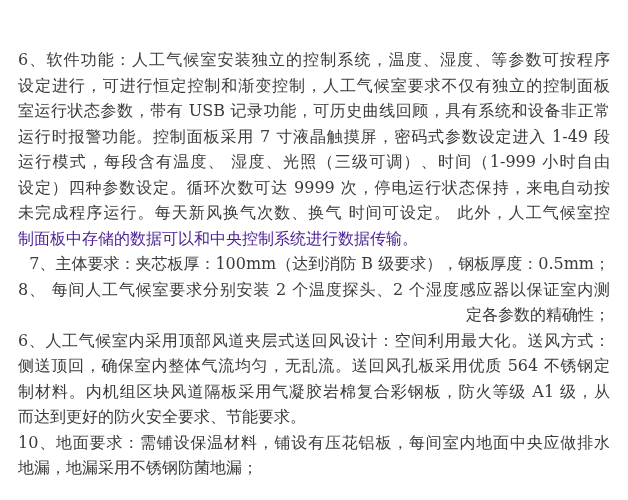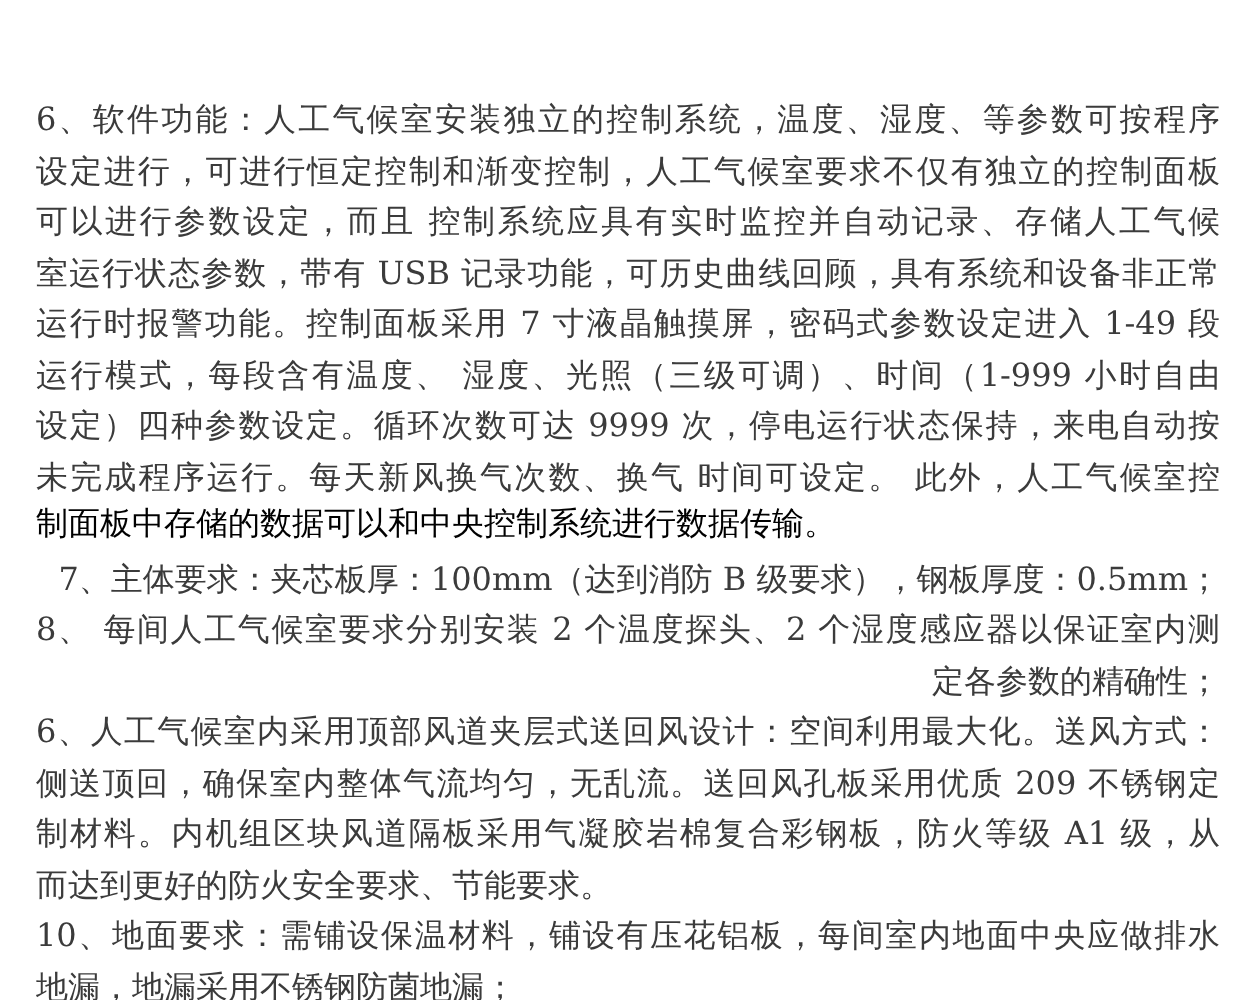--- a/index.html
+++ b/index.html
@@ -34,30 +34,29 @@
     -moz-text-align-last: justify;
   }
 </style>
 </head>
 <body>
 
 <div class="page">
   <div class="doc-lines" id="doc-lines">
       <div class="line full" style="color: rgb(59, 59, 59);">6、软件功能：人工气候室安装独立的控制系统，温度、湿度、等参数可按程序</div>
       <div class="line full" style="color: rgb(59, 59, 59);">设定进行，可进行恒定控制和渐变控制，人工气候室要求不仅有独立的控制面板</div>
-      <div class="line full" style="color: rgb(59, 59, 59);">可以进行参数设定，而且 控制系统应具有实时监控并自动记录、存储人工气候</div>
       <div class="line full" style="color: rgb(59, 59, 59);">室运行状态参数，带有 USB 记录功能，可历史曲线回顾，具有系统和设备非正常</div>
       <div class="line full" style="color: rgb(59, 59, 59);">运行时报警功能。控制面板采用 7 寸液晶触摸屏，密码式参数设定进入 1-49 段</div>
       <div class="line full" style="color: rgb(59, 59, 59);">运行模式，每段含有温度、 湿度、光照（三级可调）、时间（1-999 小时自由</div>
       <div class="line full" style="color: rgb(59, 59, 59);">设定）四种参数设定。循环次数可达 9999 次，停电运行状态保持，来电自动按</div>
       <div class="line full" style="color: rgb(59, 59, 59);">未完成程序运行。每天新风换气次数、换气 时间可设定。 此外，人工气候室控</div>
-      <div class="line" style="color: #000000; font-family: Liberation Mono, monospace;">制面板中存储的数据可以和中央控制系统进行数据传输。</div>
+      <div class="line" style="color: #4c1d95;">制面板中存储的数据可以和中央控制系统进行数据传输。</div>
       <div class="line" style="color: rgb(59, 59, 59); text-align: right;">7、主体要求：夹芯板厚：100mm（达到消防 B 级要求），钢板厚度：0.5mm；</div>
       <div class="line full" style="color: rgb(59, 59, 59);">8、 每间人工气候室要求分别安装 2 个温度探头、2 个湿度感应器以保证室内测</div>
       <div class="line" style="color: rgb(59, 59, 59); text-align: right;">定各参数的精确性；</div>
       <div class="line full" style="color: rgb(59, 59, 59);">6、人工气候室内采用顶部风道夹层式送回风设计：空间利用最大化。送风方式：</div>
-      <div class="line full" style="color: rgb(59, 59, 59);">侧送顶回，确保室内整体气流均匀，无乱流。送回风孔板采用优质 209 不锈钢定</div>
+      <div class="line full" style="color: rgb(59, 59, 59);">侧送顶回，确保室内整体气流均匀，无乱流。送回风孔板采用优质 564 不锈钢定</div>
       <div class="line full" style="color: rgb(59, 59, 59);">制材料。内机组区块风道隔板采用气凝胶岩棉复合彩钢板，防火等级 A1 级，从</div>
       <div class="line" style="color: rgb(59, 59, 59);">而达到更好的防火安全要求、节能要求。</div>
       <div class="line full" style="color: rgb(59, 59, 59);">10、地面要求：需铺设保温材料，铺设有压花铝板，每间室内地面中央应做排水</div>
       <div class="line" style="color: rgb(59, 59, 59);">地漏，地漏采用不锈钢防菌地漏；</div>
     </div>
 </div>
 
 </body></html>

